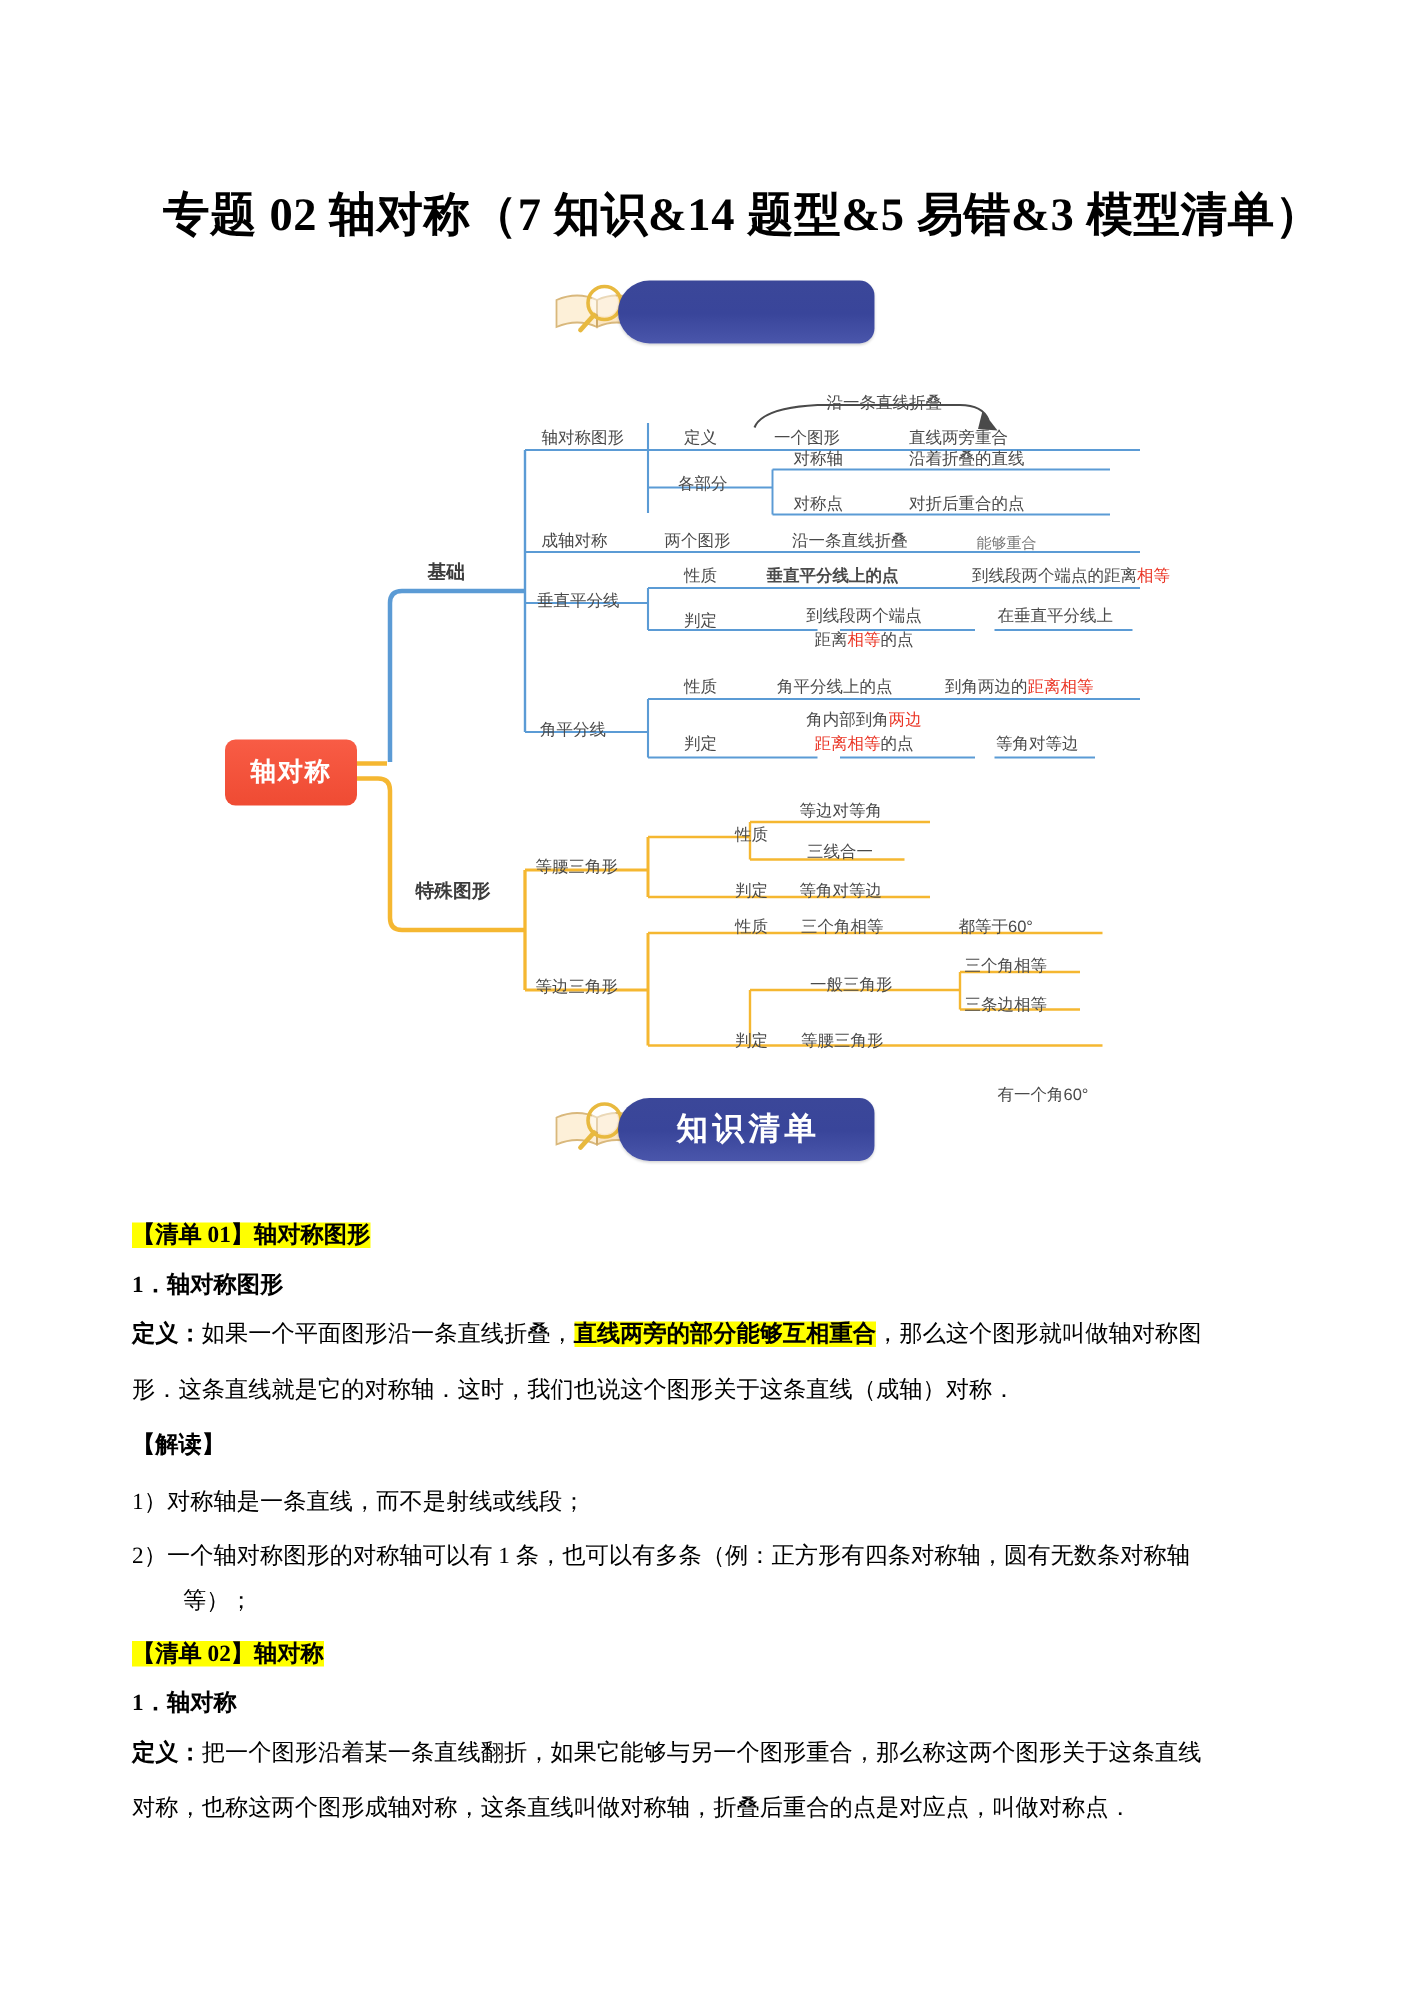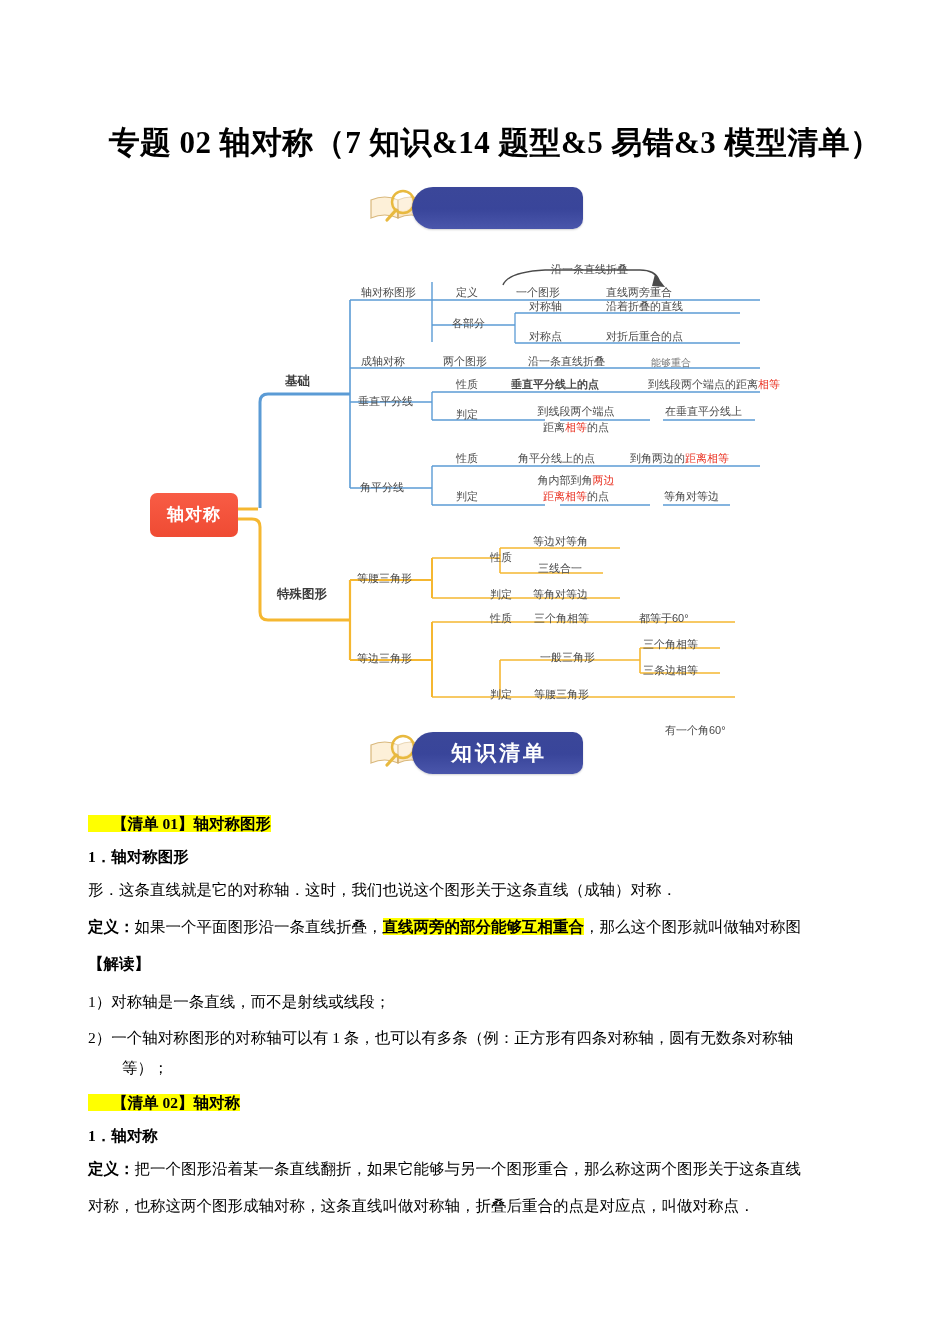--- a/index.html
+++ b/index.html
@@ -138,21 +138,20 @@
   }
   .para.tight { margin-bottom: 5px; }
   .hl {
     background: #ffff00;
     font-weight: bold;
   }
   .hl-head {
     background: #ffff00;
     font-weight: bold;
     display: inline;
-    padding-left: 24px;
   }
   .b { font-weight: bold; }
   .numbered {
     margin: 0 0 6px 0;
     line-height: 30px;
   }
   .indent-cont {
     display: block;
     padding-left: 34px;
     line-height: 30px;
@@ -319,25 +318,25 @@
 </div>
 
 <div class="content">
 
   <p class="para tight">
     <span class="hl-head">【清单 01】轴对称图形</span>
   </p>
 
   <p class="para tight b">1．轴对称图形</p>
 
-  <p class="para">形．这条直线就是它的对称轴．这时，我们也说这个图形关于这条直线（成轴）对称．</p>
-
   <p class="para">
     <span class="b">定义：</span><span>如果一个平面图形沿一条直线折叠，</span><span class="hl">直线两旁的部分能够互相重合</span><span>，那么这个图形就叫做轴对称图</span>
   </p>
+
+  <p class="para">形．这条直线就是它的对称轴．这时，我们也说这个图形关于这条直线（成轴）对称．</p>
 
   <p class="para b">【解读】</p>
 
   <p class="numbered">1）对称轴是一条直线，而不是射线或线段；</p>
 
   <p class="numbered">
     <span>2）一个轴对称图形的对称轴可以有 1 条，也可以有多条（例：正方形有四条对称轴，圆有无数条对称轴</span>
     <span class="indent-cont">等）；</span>
   </p>
 

